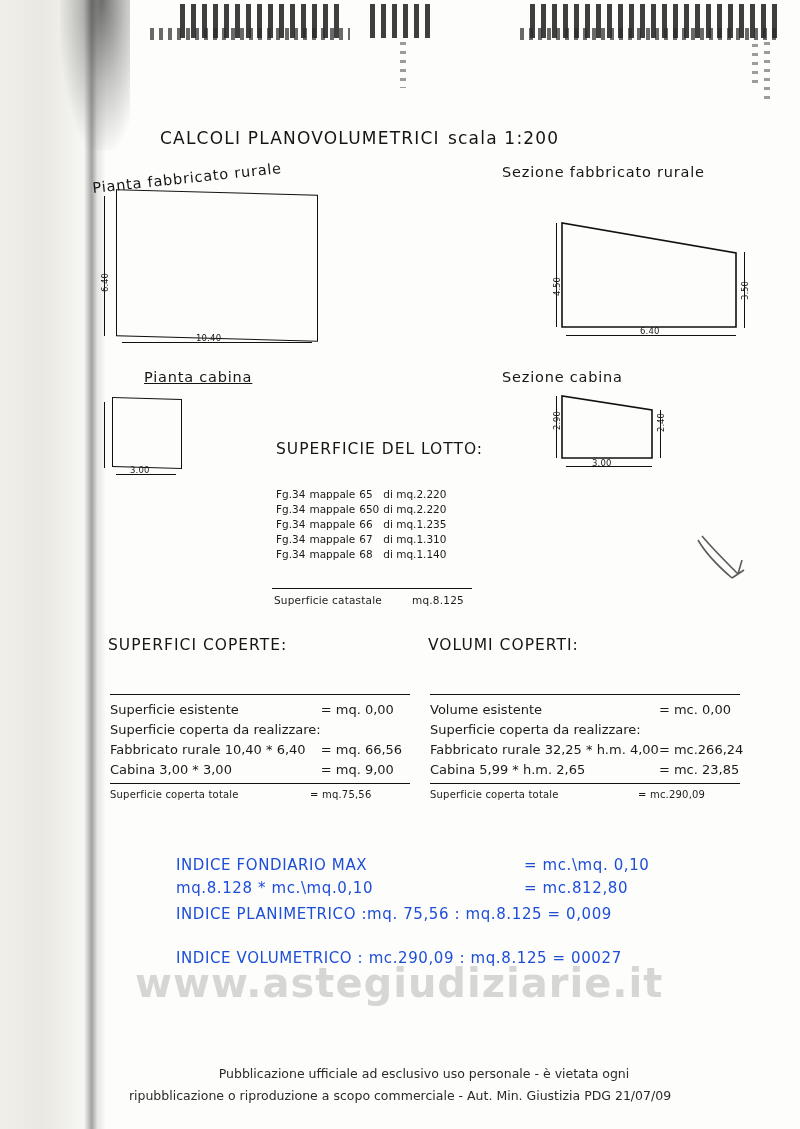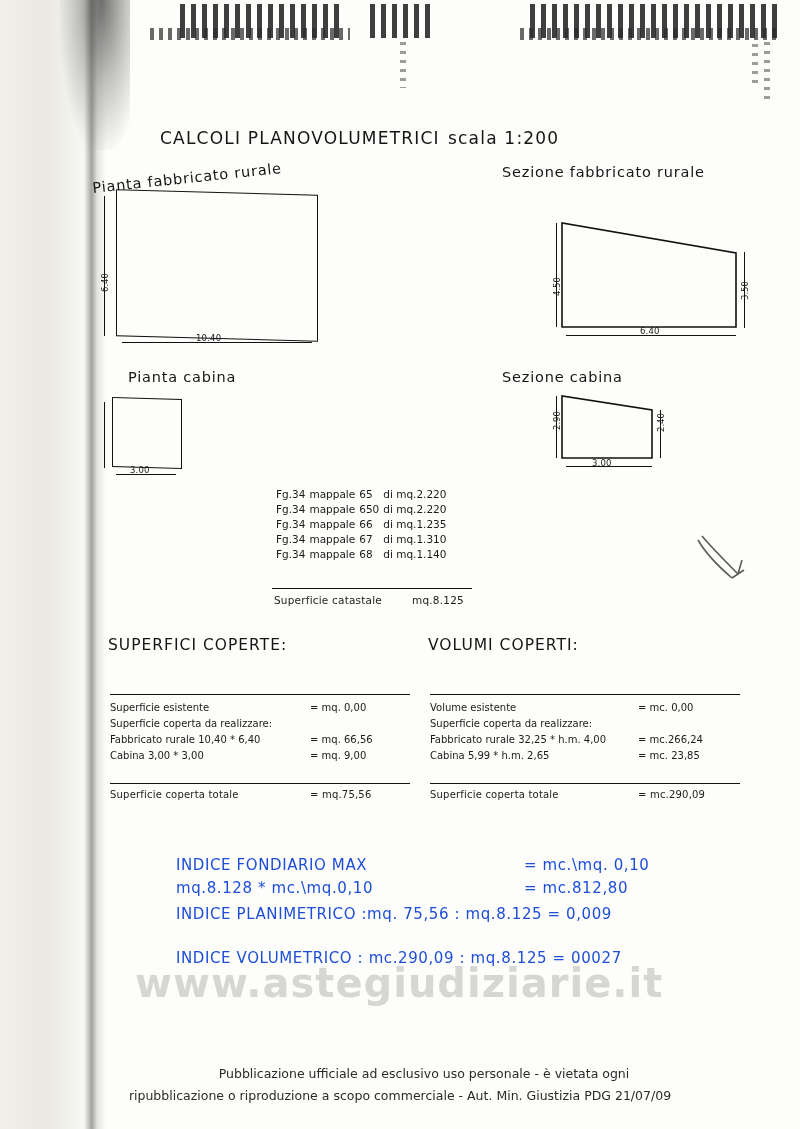--- a/index.html
+++ b/index.html
@@ -70,21 +70,21 @@
   .footer{
     position:absolute;left:0;width:800px;text-align:center;
     font-size:12.5px;color:#2a2a2a;
   }
   .pen{
     position:absolute;right:48px;top:530px;width:60px;height:55px;
     opacity:.8;
   }
   table.lotto{position:absolute;border-collapse:collapse;font-size:10.5px;}
   table.lotto td{padding:1.5px 4px 1.5px 0;white-space:nowrap;}
-  table.blk{position:absolute;border-collapse:collapse;font-size:10px;}
+  table.blk{position:absolute;border-collapse:collapse;font-size:13px;}
   table.blk td{padding:2.4px 0;white-space:nowrap;}
   .sep{position:absolute;height:1px;background:#111;}
 </style>
 </head>
 <body>
 
 <div class="page">
 
   <div class="edge-left"></div>
   <div class="fold"></div>
@@ -113,37 +113,38 @@
   <svg class="t" style="left:560px;top:215px;" width="180" height="115">
     <polygon points="2,112 2,8 176,38 176,112" fill="none" stroke="#111" stroke-width="1.6"></polygon>
   </svg>
   <div class="line" style="left:556px;top:223px;width:1.2px;height:104px;"></div>
   <div class="t dimv" style="left:552px;top:296px;">4.50</div>
   <div class="line" style="left:744px;top:252px;width:1.2px;height:76px;"></div>
   <div class="t dimv" style="left:740px;top:300px;">3.50</div>
   <div class="line" style="left:566px;top:335px;width:170px;height:1.2px;"></div>
   <div class="t xs" style="left:640px;top:326px;">6.40</div>
 
-  <div class="t h2" style="left:128px;top:369px;">Pianta cabina</div>
+  <div class="t h2" style="left:144px;top:369px;text-decoration:underline;">Pianta cabina</div>
   <div class="rect" style="left:112px;top:398px;width:68px;height:68px;transform:skewY(1.6deg);"></div>
   <div class="line" style="left:104px;top:402px;width:1.2px;height:66px;"></div>
   <div class="line" style="left:116px;top:474px;width:60px;height:1.2px;"></div>
   <div class="t xs" style="left:130px;top:465px;">3.00</div>
 
   <div class="t h2" style="left:502px;top:369px;">Sezione cabina</div>
   <svg class="t" style="left:560px;top:392px;" width="110" height="70">
     <polygon points="2,66 2,4 92,18 92,66" fill="none" stroke="#111" stroke-width="1.6"></polygon>
   </svg>
   <div class="line" style="left:556px;top:396px;width:1.2px;height:62px;"></div>
   <div class="t dimv" style="left:552px;top:430px;">2.90</div>
   <div class="line" style="left:660px;top:410px;width:1.2px;height:48px;"></div>
   <div class="t dimv" style="left:656px;top:432px;">2.40</div>
   <div class="line" style="left:566px;top:466px;width:86px;height:1.2px;"></div>
   <div class="t xs" style="left:592px;top:458px;">3.00</div>
 
+  <div class="t h3" style="left:276px;top:440px;">SUPERFICIE DEL LOTTO:</div>
   <table class="lotto" style="left:276px;top:486px;">
     <tbody>
         <tr>
       <td>Fg.34</td>
       <td>mappale</td>
       <td>65</td>
       <td>di  mq.2.220</td>
     </tr>
     <tr>
       <td>Fg.34</td>

